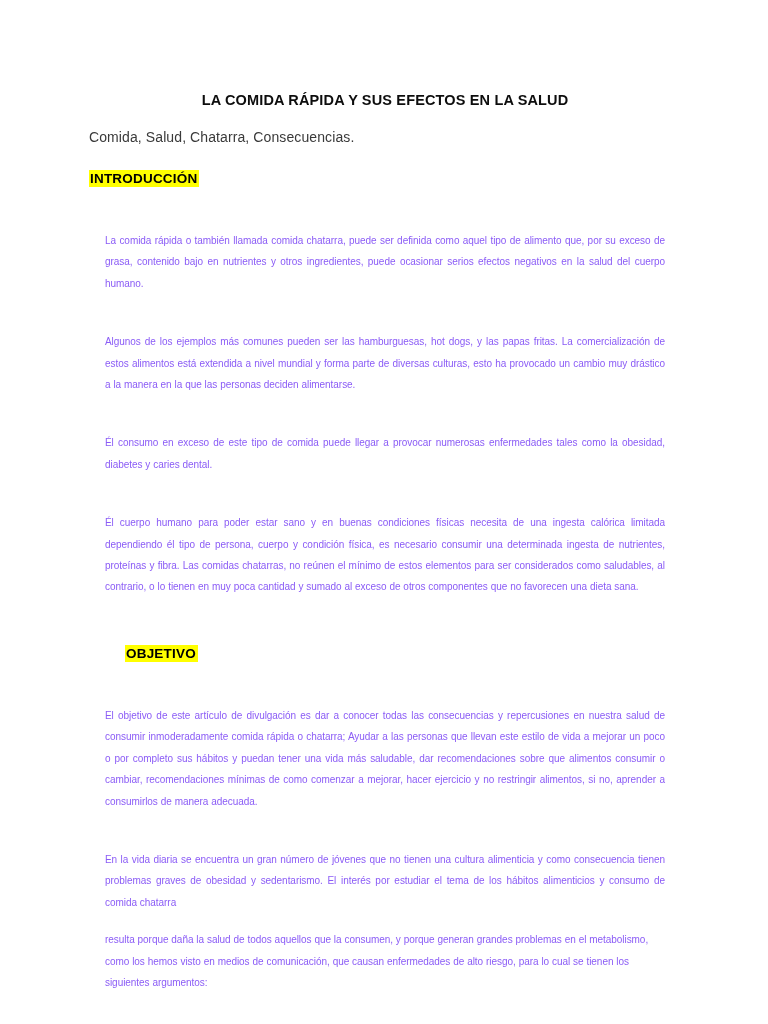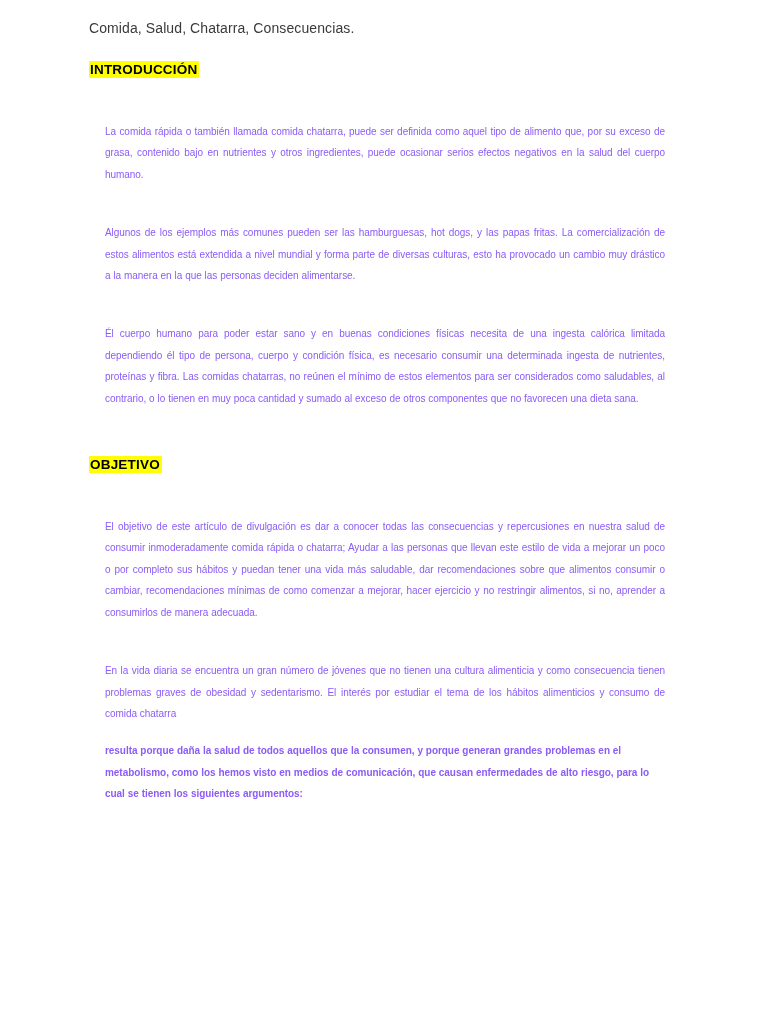--- a/index.html
+++ b/index.html
@@ -87,49 +87,50 @@
     text-align: justify;
     text-justify: inter-word;
     margin: 16px;
     padding-top: 21px;
     letter-spacing: -0.05px;
     word-spacing: 0.2px;
   }
 
   .para.tight {
     padding-top: 0;
-    font-weight: bold;
   }
 
   .para.flow {
     text-align: left;
   }
 
   .para:first-of-type {
     padding-top: 21px;
   }
 
   
-  .gap-lg { padding-top: 30px; }
+  .gap-lg { padding-top: 30px; margin-left: 36px; }
   .gap-md { padding-top: 22px; }
 </style>
 </head>
 <body>
 
 <div class="page">
   <div class="content">
 
+    <h1 class="doc-title">LA COMIDA RÁPIDA Y SUS EFECTOS EN LA SALUD</h1>
 
     <p class="keywords">Comida, Salud, Chatarra, Consecuencias.</p>
 
     <div class="section-heading">
       <span class="hl">INTRODUCCIÓN</span>
     </div>
     <p class="para">La comida rápida o también llamada comida chatarra, puede ser definida como aquel tipo de alimento que, por su exceso de grasa, contenido bajo en nutrientes y otros ingredientes, puede ocasionar serios efectos negativos en la salud del cuerpo humano.</p>
     <p class="para">Algunos de los ejemplos más comunes pueden ser las hamburguesas, hot dogs, y las papas fritas. La comercialización de estos alimentos está extendida a nivel mundial y forma parte de diversas culturas, esto ha provocado un cambio muy drástico a la manera en la que las personas deciden alimentarse.</p>
+    <p class="para">Él consumo en exceso de este tipo de comida puede llegar a provocar numerosas enfermedades tales como la obesidad, diabetes y caries dental.</p>
     <p class="para">Él cuerpo humano para poder estar sano y en buenas condiciones físicas necesita de una ingesta calórica limitada dependiendo él tipo de persona, cuerpo y condición física, es necesario consumir una determinada ingesta de nutrientes, proteínas y fibra. Las comidas chatarras, no reúnen el mínimo de estos elementos para ser considerados como saludables, al contrario, o lo tienen en muy poca cantidad y sumado al exceso de otros componentes que no favorecen una dieta sana.</p>
 
     <div class="section-heading gap-lg">
       <span class="hl">OBJETIVO</span>
     </div>
     <p class="para">El objetivo de este artículo de divulgación es dar a conocer todas las consecuencias y repercusiones en nuestra salud de consumir inmoderadamente comida rápida o chatarra; Ayudar a las personas que llevan este estilo de vida a mejorar un poco o por completo sus hábitos y puedan tener una vida más saludable, dar recomendaciones sobre que alimentos consumir o cambiar, recomendaciones mínimas de como comenzar a mejorar, hacer ejercicio y no restringir alimentos, si no, aprender a consumirlos de manera adecuada.</p>
 
     <p class="para">En la vida diaria se encuentra un gran número de jóvenes que no tienen una cultura alimenticia y como consecuencia tienen problemas graves de obesidad y sedentarismo. El interés por estudiar el tema de los hábitos alimenticios y consumo de comida chatarra</p>
     <p class="para tight flow">resulta porque daña la salud de todos aquellos que la consumen, y porque generan grandes problemas en el metabolismo, como los hemos visto en medios de comunicación, que causan enfermedades de alto riesgo, para lo cual se tienen los siguientes argumentos:</p>
 

